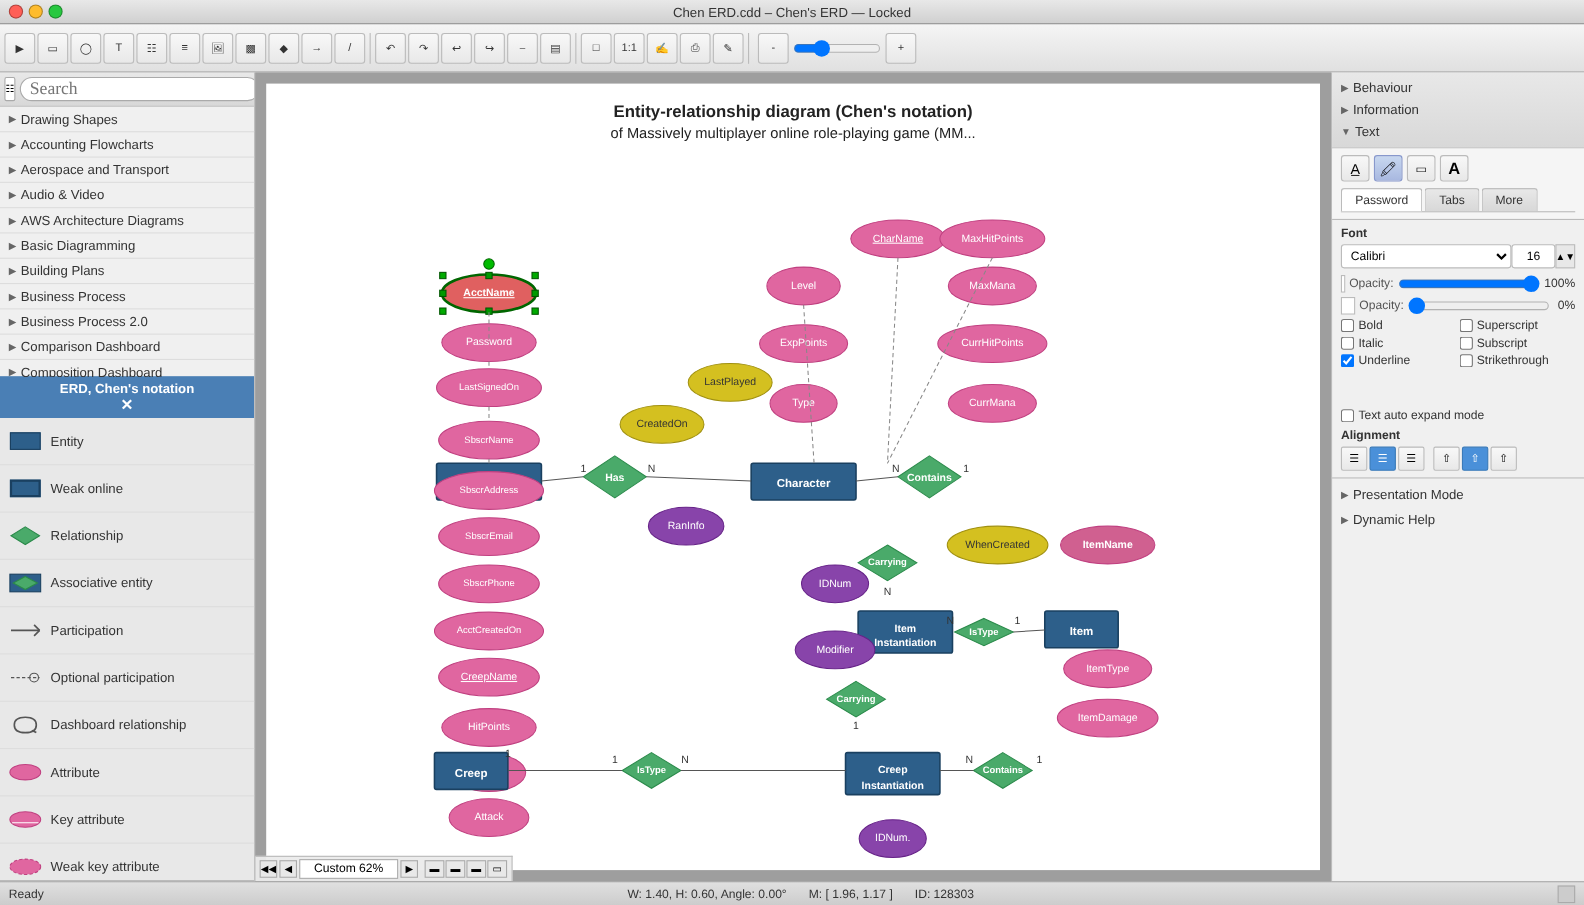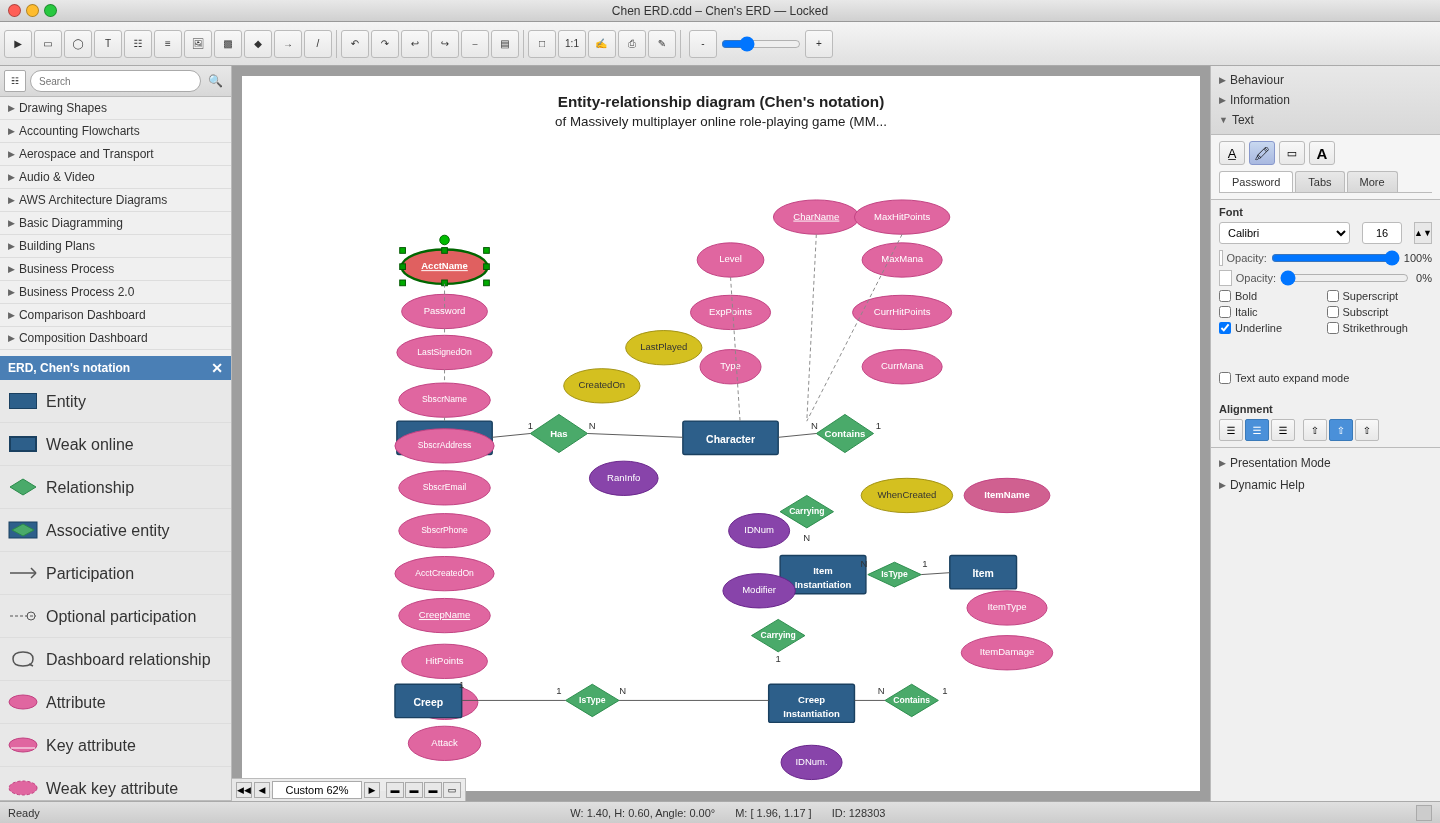--- a/index.html
+++ b/index.html
@@ -63,23 +63,24 @@
       background: #fff;
       border-radius: 2px;
       display: flex; align-items: center; justify-content: center;
       cursor: pointer; font-size: 9px;
     }
     #search-input {
       flex: 1; height: 22px;
       border: 1px solid #aaa;
       border-radius: 11px;
       padding: 0 8px;
-      font-size: 10px;
+      font-size: 16px;
       background: white;
       outline: none;
+      font-family: Liberation Serif, serif;
     }
     #search-icon-btn {
       width: 22px; height: 22px;
       display: flex; align-items: center; justify-content: center;
       cursor: pointer; color: #666;
     }
 
     
     #shape-list {
       overflow-y: auto;
@@ -103,28 +104,29 @@
       border-bottom: 1px solid #bbb;
     }
     #erd-header {
       padding: 4px 8px;
       background: #4a7fb5;
       color: white;
       font-size: 12px;
       font-weight: bold;
       display: flex; align-items: center; justify-content: space-between;
       cursor: pointer;
+      flex-direction: column;
     }
     #erd-close { cursor: pointer; color: white; font-size: 14px; }
     .erd-item {
-      display: flex; align-items: flex-end; gap: 8px;
+      display: flex; align-items: center; gap: 8px;
       padding: 11px 8px;
       cursor: pointer;
       border-bottom: 1px solid #ddd;
-      font-size: 16px;
+      font-size: 12px;
       color: #333;
     }
     .erd-icon {
       width: 30px; height: 20px;
       display: flex; align-items: center; justify-content: center;
       flex-shrink: 0;
     }
 
     
     #canvas-area {
@@ -207,21 +209,21 @@
 
     
     #font-section {
       padding: 6px 8px;
     }
     .section-label {
       font-size: 11px; font-weight: bold; color: #333;
       margin-bottom: 4px;
     }
     .font-row {
-      display: flex; gap: 12px; margin-bottom: 6px;
+      display: flex; gap: 0; margin-bottom: 6px;
     }
     .font-select {
       flex: 1; height: 22px;
       border: 1px solid #bbb;
       border-radius: 3px;
       background: white;
       font-size: 11px;
       padding: 0 4px;
     }
     .font-size-input {
@@ -244,21 +246,21 @@
     .opacity-slider { flex: 1; height: 12px; }
     .opacity-val { font-size: 11px; color: #333; width: 35px; text-align: right; }
 
     .checkbox-row {
       display: flex; align-items: flex-start; gap: 4px; margin-bottom: 2px;
     }
     .checkbox-row input[type=checkbox] { width: 12px; height: 12px; }
     .checkbox-row label { font-size: 11px; color: #333; }
     .checkbox-2col { display: grid; grid-template-columns: 1fr 1fr; gap: 2px; margin-bottom: 6px; }
 
-    .alignment-section { margin-top: 19px; }
+    .alignment-section { margin-top: 6px; }
     .align-btn {
       width: 24px; height: 22px;
       background: linear-gradient(to bottom, #f8f8f8, #e8e8e8);
       border: 1px solid #bbb;
       border-radius: 2px;
       cursor: pointer;
       display: flex; align-items: center; justify-content: center;
       font-size: 10px;
     }
     .align-btn.active { background: #4a90d9; color: white; border-color: #3a7ab9; }

